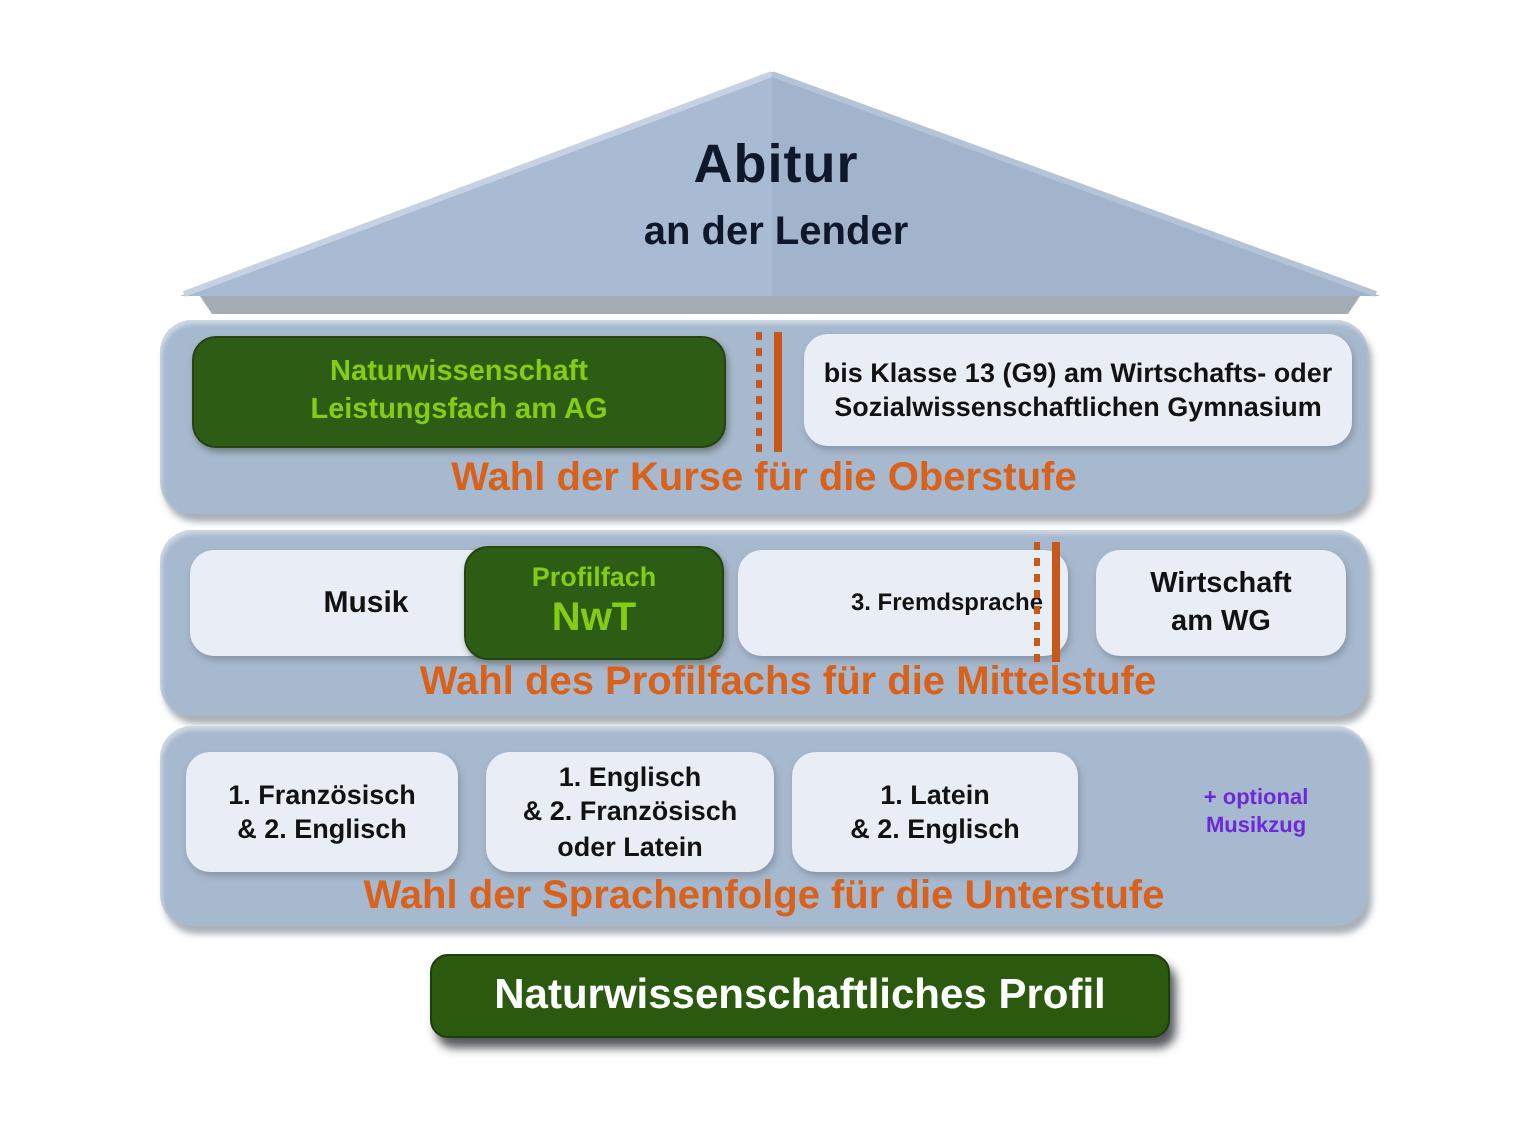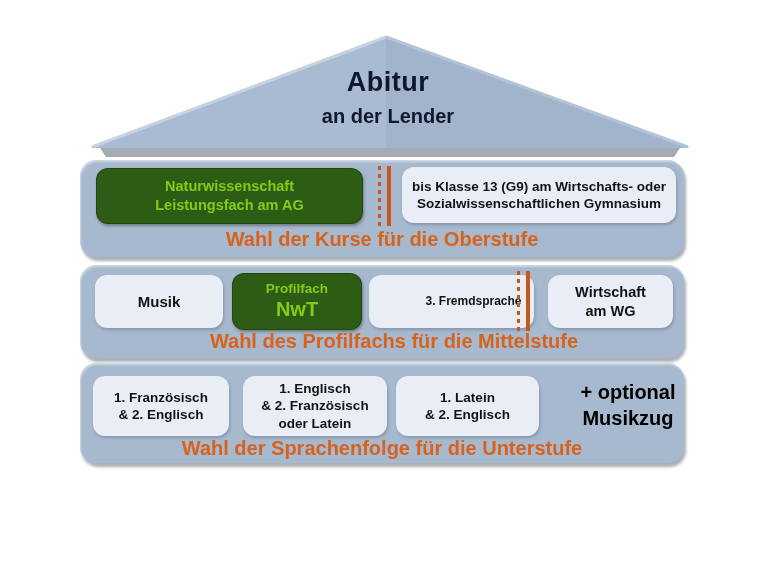--- a/index.html
+++ b/index.html
@@ -68,33 +68,33 @@
     border: 1px solid rgba(25,45,10,0.45);
     box-shadow: 1px 2px 3px rgba(70,80,72,0.55);
   }
 
   
   .ag-box   { left: 16px;  top: 8px;  width: 265px; height: 54px; font-size: 14.5px; font-weight: 700; }
   .b1-div   { left: 298px; top: 6px;  height: 60px; }
   .wg-box   { left: 322px; top: 7px;  width: 274px; height: 56px; font-size: 13.5px; font-weight: 700; }
 
   
-  .musik-box  { left: 15px;  top: 10px; width: 128px; height: 53px; font-size: 15px; font-weight: 700; }
+  .musik-box  { left: 15px;  top: 10px; width: 128px; height: 53px; font-size: 15px; font-weight: 700; padding-left: 24px; }
   .nwt-box    { left: 152px; top: 8px;  width: 128px; height: 55px; }
   .nwt-line1  { font-size: 13.5px; font-weight: 700; }
   .nwt-line2  { font-size: 20px;  font-weight: 700; }
   .fremd-box  { left: 289px; top: 10px; width: 121px; height: 53px; font-size: 12px; font-weight: 700; padding-left: 44px; }
   .b2-div     { left: 437px; top: 6px;  height: 60px; }
   .wgm-box    { left: 468px; top: 10px; width: 125px; height: 53px; font-size: 14.5px; font-weight: 700; align-items: center; }
 
   
   .folge1-box { left: 13px;  top: 13px; width: 136px; height: 60px; font-size: 13.5px; font-weight: 700; }
   .folge2-box { left: 163px; top: 13px; width: 144px; height: 60px; font-size: 13.5px; font-weight: 700; }
   .folge3-box { left: 316px; top: 13px; width: 143px; height: 60px; font-size: 13.5px; font-weight: 700; }
-  .musikzug   { left: 478px; top: 13px; width: 140px; height: 60px; font-size: 20px; font-weight: 700; color: #000000; }
+  .musikzug   { left: 478px; top: 13px; width: 140px; height: 60px; font-size: 11px; font-weight: 700; color: #6d28d9; }
 
   .divider {
     position: absolute;
     display: flex;
   }
   .div-dotted {
     width: 3px;
     background-image: repeating-linear-gradient(to bottom,
       #c8571a 0px, #c8571a 4px, transparent 4px, transparent 8px);
   }
@@ -203,14 +203,17 @@
       <span>1. Latein</span>
       <span>&amp; 2. Englisch</span>
     </div>
     <div class="box musikzug">
       <span>+ optional</span>
       <span>Musikzug</span>
     </div>
     <div class="caption cap-3">Wahl der Sprachenfolge für die Unterstufe</div>
   </div>
 
+  <div class="footer-box">
+    <span>Naturwissenschaftliches Profil</span>
+  </div>
 
 </div>
 
 </body></html>

